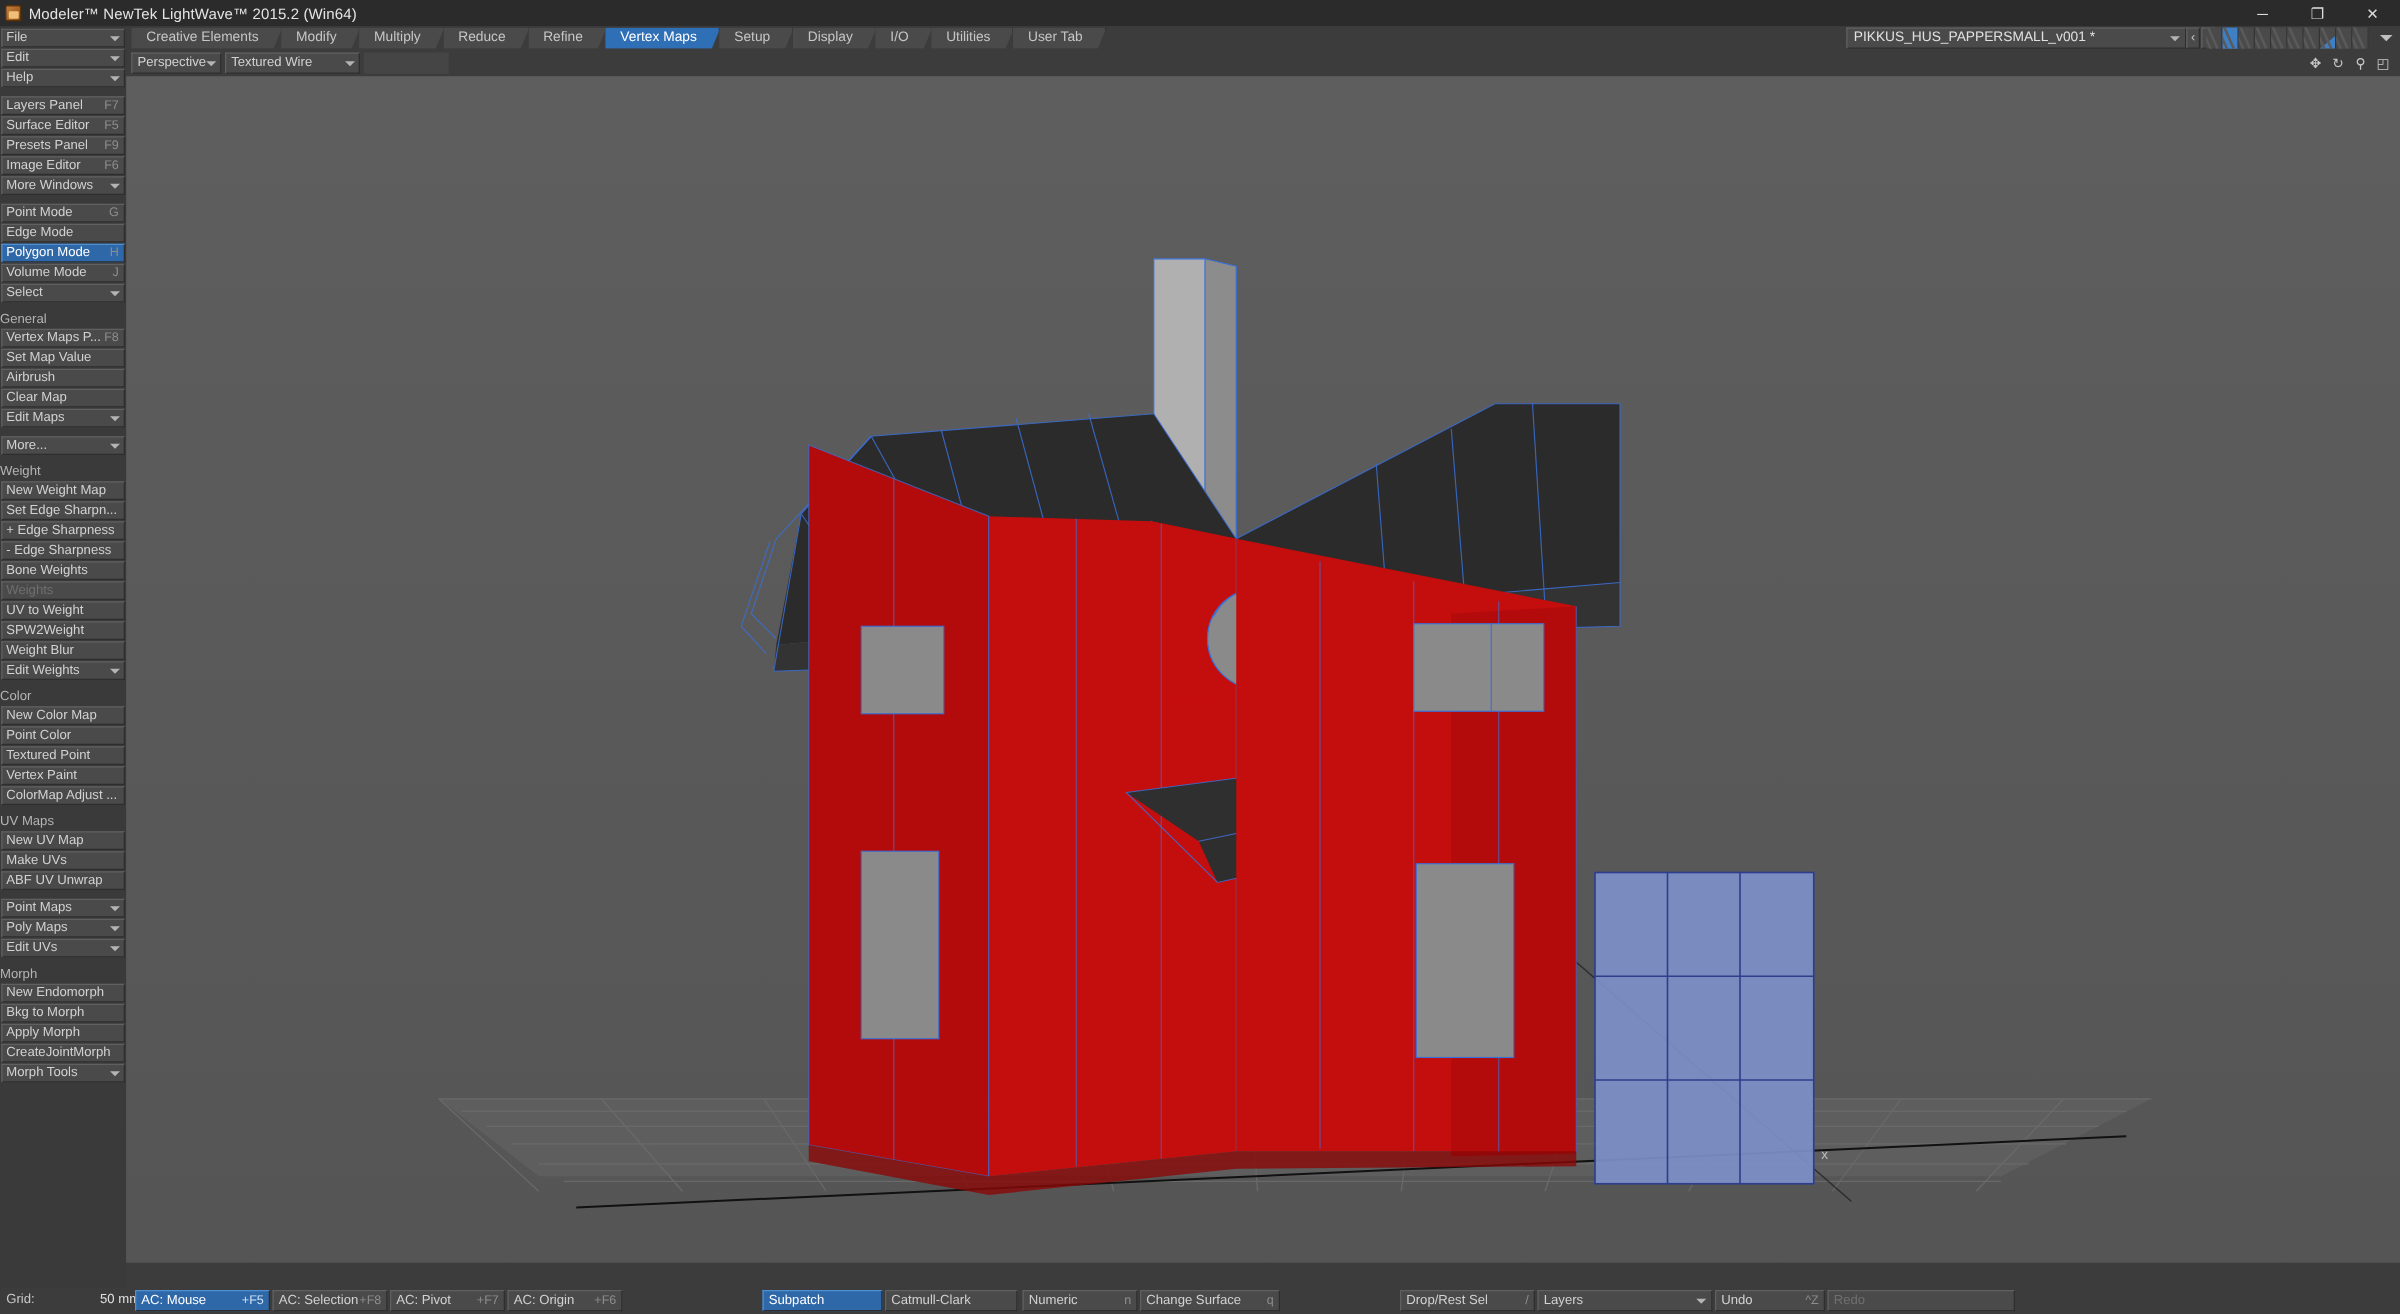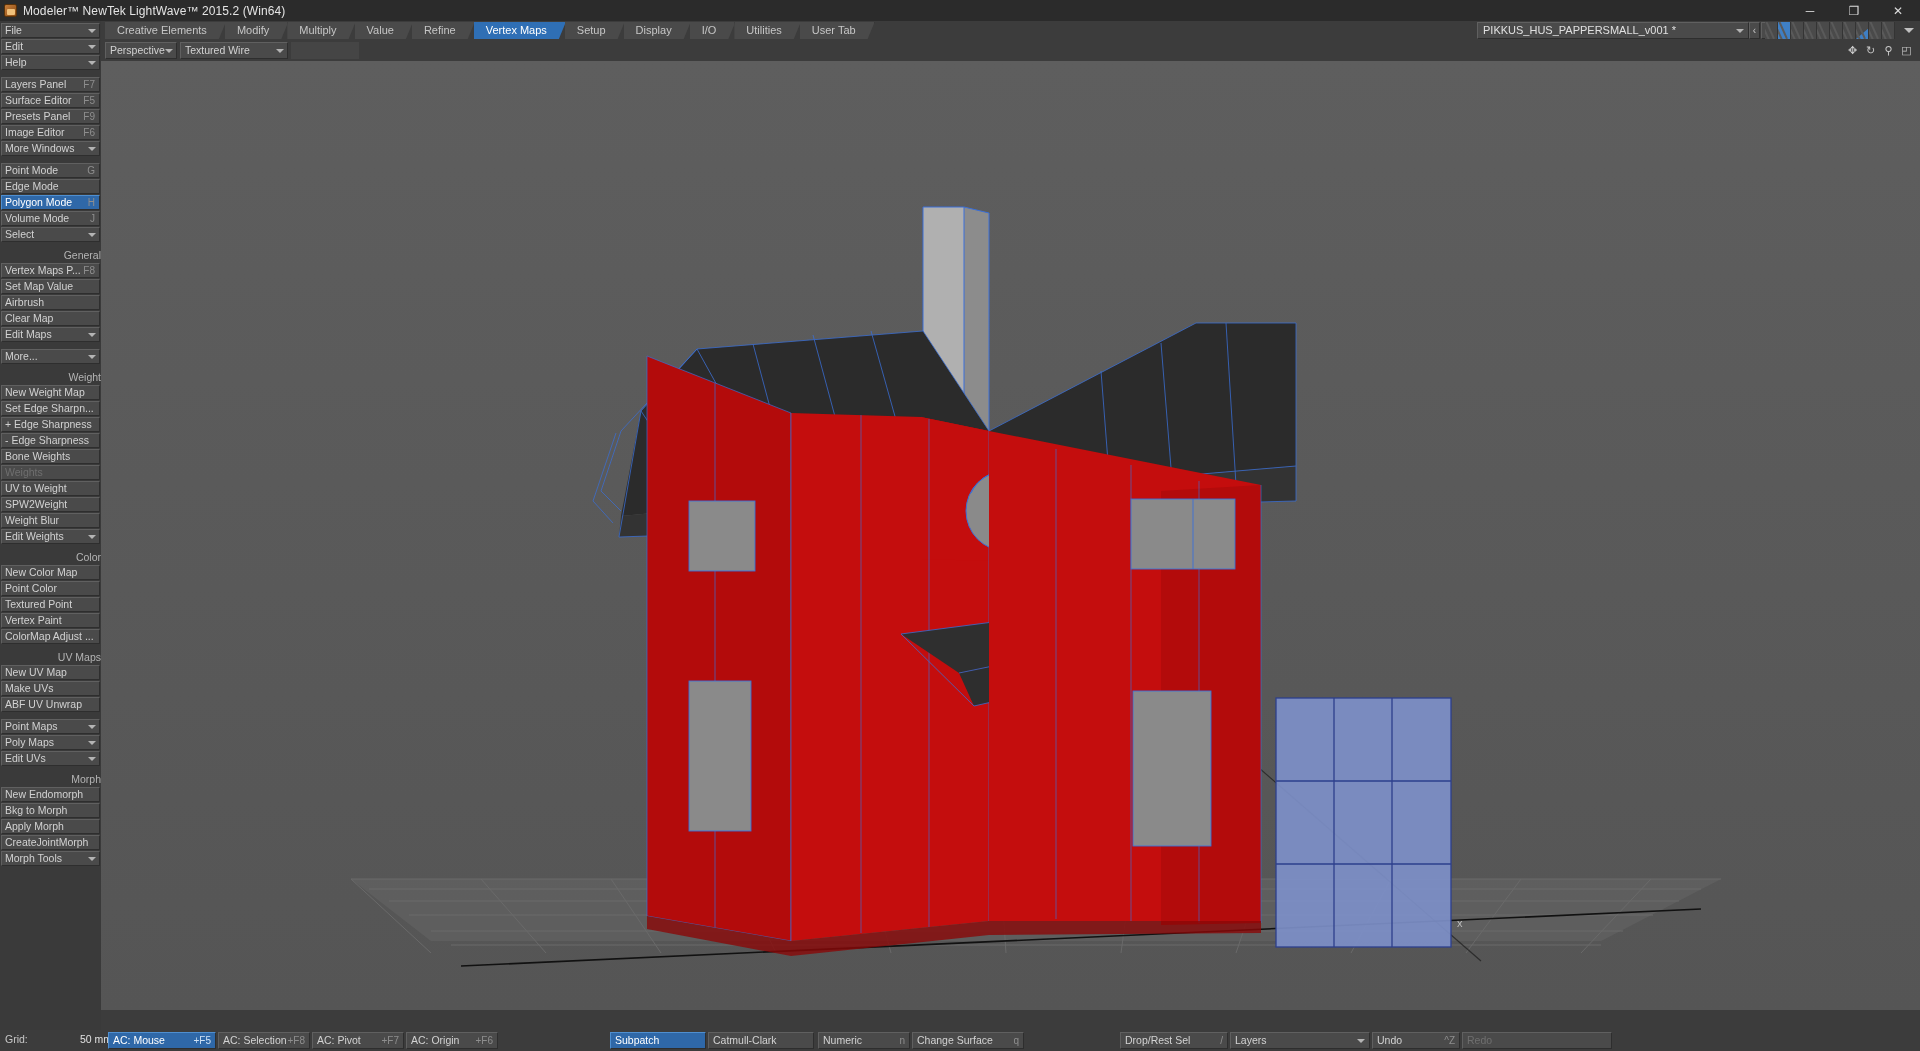--- a/index.html
+++ b/index.html
@@ -41,21 +41,21 @@
     border-top:1px solid #606060; border-left:1px solid #606060;
     border-right:1px solid #2e2e2e; border-bottom:1px solid #2e2e2e;
     color:#d2d2d2; font-size:10.5px; line-height:13px;
     padding-left:3px; white-space:nowrap; overflow:hidden;
   }
   .lbtn .sc { position:absolute; right:4px; top:0; color:#8e8e8e; font-size:10px; }
   .lbtn .arw { position:absolute; right:3px; top:5px; width:0;height:0;
       border-left:4px solid transparent;border-right:4px solid transparent;border-top:4px solid #b4b4b4;}
   .lbtn.sel { background:#2f68a8; color:#ffffff; border-top-color:#4f8fd0; border-left-color:#4f8fd0;}
   .lbtn.dim { color:#6f6f6f; }
-  .lsec { height:13px; text-align:right; color:#b4b4b4; font-size:10.5px;
+  .lsec { height:13px; text-align:left; color:#b4b4b4; font-size:10.5px;
           line-height:13px; margin-top:7px; margin-bottom:1px; }
   .lgap { height:6px; }
 
   
   .menurow { position:absolute; left:101px; top:21px; width:1819px; height:19px; background:#3c3c3c; }
   .tabstrip { position:absolute; left:4px; top:1px; height:17px; display:flex; }
   .tab {
     height:17px; padding:0 12px 0 12px; line-height:17px; font-size:11px;
     color:#c6c6c6; background:#4a4a4a; margin-right:-1px;
     border-right:1px solid #2b2b2b;
@@ -221,21 +221,21 @@
         <div class="lbtn"><span>CreateJointMorph</span></div>
         <div class="lbtn"><span>Morph Tools</span><span class="arw"></span></div>
       </div>
   </div>
 
   <div class="menurow">
     <div class="tabstrip" id="tabstrip">
         <div class="tab">Creative Elements</div>
         <div class="tab">Modify</div>
         <div class="tab">Multiply</div>
-        <div class="tab">Value</div>
+        <div class="tab">Reduce</div>
         <div class="tab">Refine</div>
         <div class="tab active">Vertex Maps</div>
         <div class="tab">Setup</div>
         <div class="tab">Display</div>
         <div class="tab">I/O</div>
         <div class="tab">Utilities</div>
         <div class="tab">User Tab</div>
       </div>
 
     <div class="layername">

